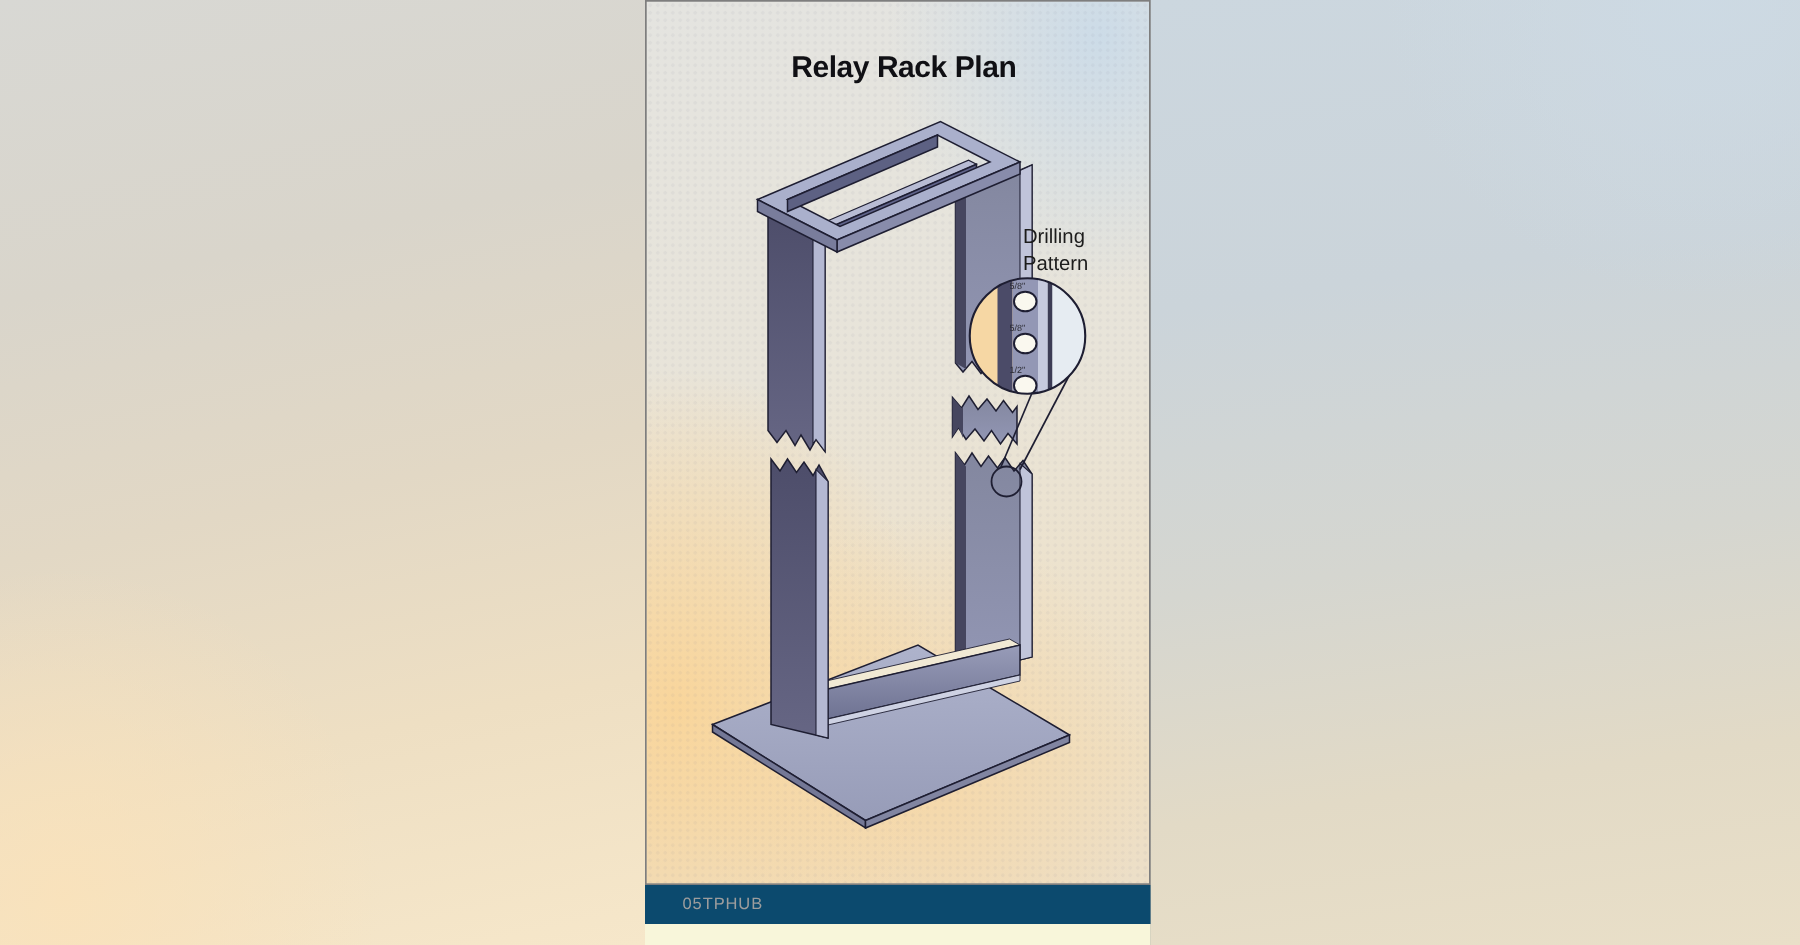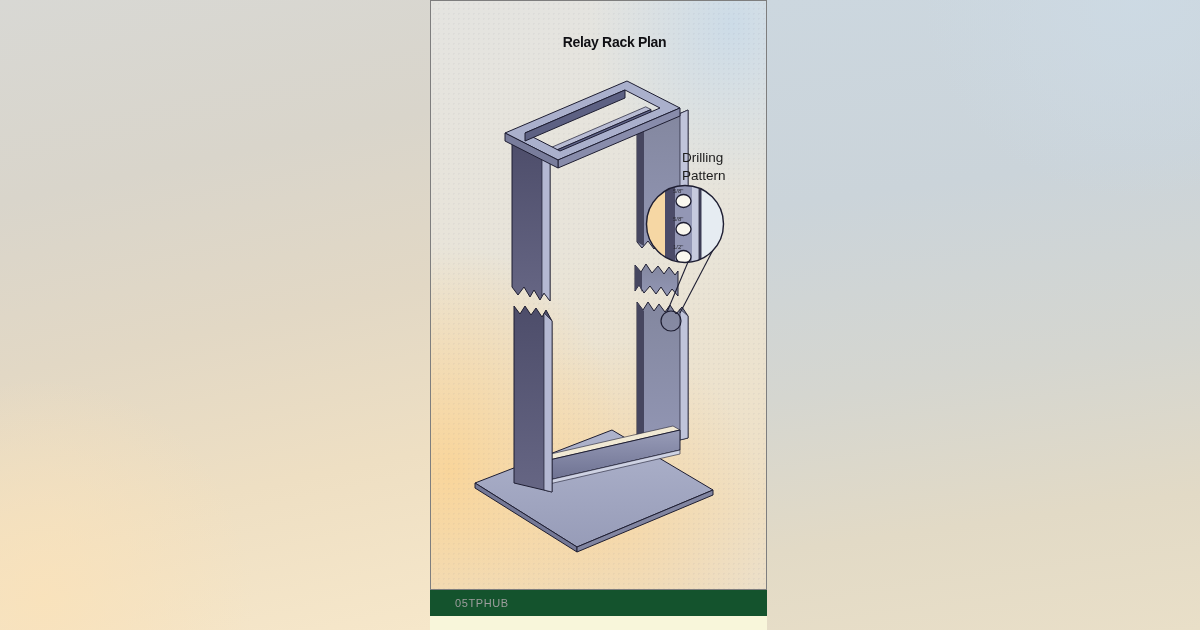--- a/index.html
+++ b/index.html
@@ -18,24 +18,24 @@
   .diagram{position:absolute;left:0;top:0;width:335px;height:588px;
     border:1px solid #7e7e7e;
     background:
       radial-gradient(ellipse 62% 42% at 90% 4%, rgba(200,218,233,.85), rgba(200,218,233,0) 68%),
       radial-gradient(ellipse 75% 55% at 6% 80%, rgba(250,212,150,.9), rgba(250,212,150,0) 70%),
       radial-gradient(ellipse 60% 40% at 55% 88%, rgba(247,214,162,.8), rgba(247,214,162,0) 75%),
       linear-gradient(176deg,#e4e4e0 0%,#e8e4d9 42%,#ede2cc 68%,#efdfc2 86%,#ecdfc8 100%);}
   .diagram::after{content:'';position:absolute;inset:0;pointer-events:none;
     background-image:radial-gradient(rgba(120,120,145,.07) 1px, transparent 1px);
     background-size:5px 5px;}
-  .title{position:absolute;left:16px;top:34px;width:100%;text-align:center;
-    font-size:14px;font-weight:bold;color:#101014;letter-spacing:-.3px;z-index:3;}
+  .title{position:absolute;left:4px;top:34px;width:100%;text-align:center;
+    font-size:20px;font-weight:bold;color:#101014;letter-spacing:-.3px;z-index:3;}
   .rack-svg{position:absolute;left:0;top:0;z-index:2;}
-  .strip-white{position:absolute;left:0;top:590px;width:337px;height:26px;background:#14532d;
+  .strip-white{position:absolute;left:0;top:590px;width:337px;height:26px;background:#0c4a6e;
     display:flex;align-items:center;}
   .strip-white .code{margin-left:25px;font-size:11px;color:#9d9d9d;letter-spacing:.6px;}
   .strip-yellow{position:absolute;left:0;top:616px;width:337px;height:14px;background:#f8f6da;}
   .co-label{font-size:13.5px;fill:#1c1c1c;}
   .hole-label{font-size:6px;fill:#2b2b33;}
 </style>
 </head>
 <body>
 
 <div class="stage">

